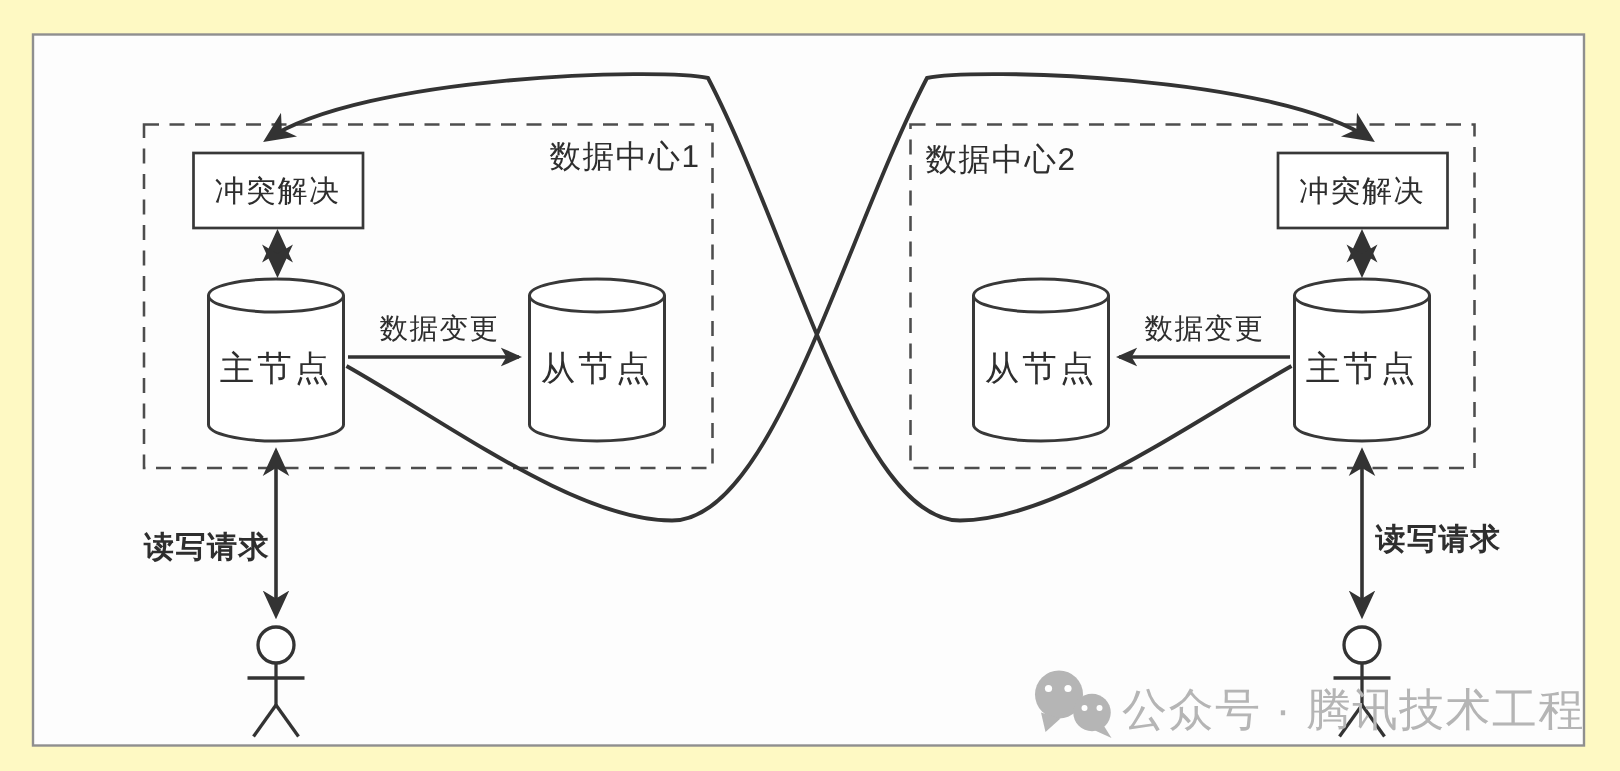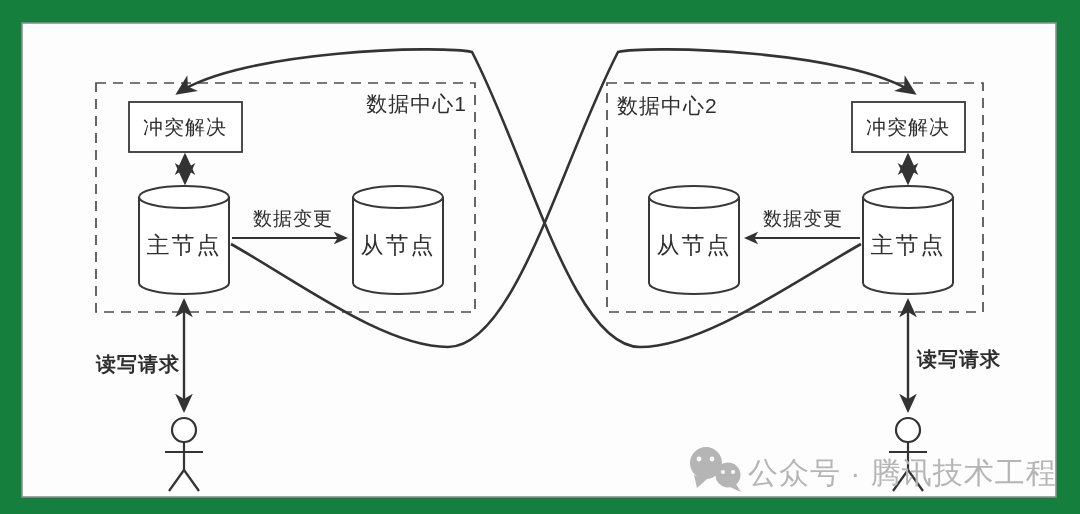--- a/index.html
+++ b/index.html
@@ -5,21 +5,21 @@
   html, body {
     margin: 0;
     padding: 0;
     background: #ffffff;
     font-family: "Liberation Sans", "DejaVu Sans", sans-serif;
   }
   #stage {
     position: relative;
     width: 1080px;
     height: 514px;
-    background: #15803d;
+    background: #fef9c3;
     overflow: hidden;
   }
   #diagram-svg {
     position: absolute;
     left: 0;
     top: 0;
   }
   text {
     font-family: "Liberation Sans", "DejaVu Sans", sans-serif;
     fill: #2e2e2e;

